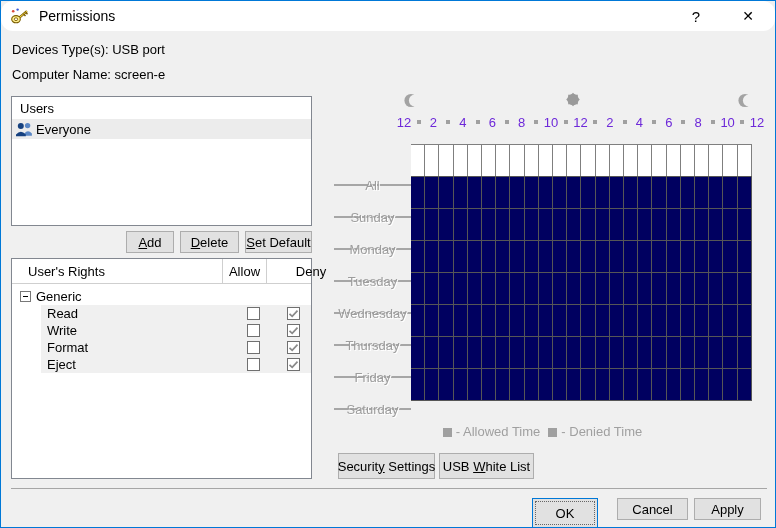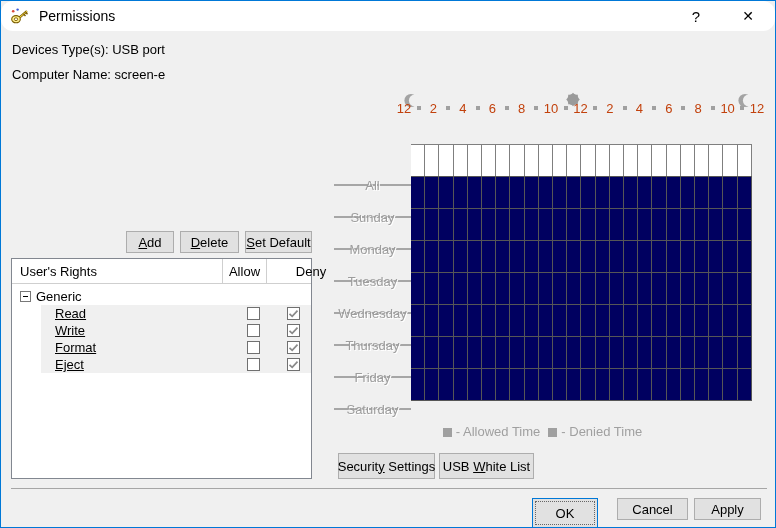--- a/index.html
+++ b/index.html
@@ -29,37 +29,37 @@
 
   .pbtn {
     position:absolute; background:#e1e1e1; border:1px solid #adadad;
     display:flex; align-items:center; justify-content:center;
     font-family:"Liberation Sans",sans-serif; font-size:13px; white-space:pre;
   }
   .mn { text-decoration: underline; }
 
   .rights-box { left:10px; top:257px; width:301px; height:221px; }
   .rheader { display:flex; align-items:stretch; height:25px; border-bottom:1px solid #cfcfcf; }
-  .rheader .hname { flex:1; display:flex; align-items:center; padding-left:8px; }
+  .rheader .hname { flex:1; display:flex; align-items:center; padding-left:16px; }
   .rheader .hallow { width:44px; border-left:1px solid #cfcfcf; display:flex; align-items:center; justify-content:center; }
   .rheader .hdeny { width:36px; border-left:1px solid #cfcfcf; display:flex; align-items:center; justify-content:center;padding-left:44px; }
   .grow { display:flex; align-items:center; height:18px; padding-left:8px; margin-top:3px; }
   .tree-toggle { width:11px; height:11px; border:1px solid #787878; background:#fff; position:relative; flex:0 0 auto; }
   .tree-toggle::after { content:""; position:absolute; left:2px; right:2px; top:4px; height:1px; background:#000; }
   .grow .glabel { margin-left:5px; }
   .rrow { display:flex; align-items:center; height:17px; margin-left:29px; background:#f0f0f0; }
-  .rrow .rname { flex:1; padding-left:14px;text-decoration:underline; }
+  .rrow .rname { flex:1; padding-left:6px; }
   .cbcell { display:flex; align-items:center; justify-content:center; }
   .cbcell.w-allow { width:44px; }
   .cbcell.w-deny { width:36px; }
   .cb { width:13px; height:13px; border:1px solid #707070; background:#fff; display:inline-flex; align-items:center; justify-content:center; }
 
   
   .sky-icon { position:absolute; transform:translateX(-50%); }
-  #hour-scale { position:absolute; left:333px; top:100px; width:441px; height:16px; color:#c2410c; }
+  #hour-scale { position:absolute; left:333px; top:114px; width:441px; height:16px; color:#6d28d9; }
   .hnum { position:absolute; top:0; transform:translateX(-50%); }
   .hb { position:absolute; top:5px; width:4px; height:4px; background:#a0a0a0; transform:translateX(-50%); }
 
   #sched { position:absolute; left:333px; top:143px; }
   .srow { display:flex; height:33px; }
   .srow + .srow { margin-top:-1px; }
   .slabel {
     width:77px; border:1px solid #a6a6a6; background:#f0f0f0;
     display:flex; align-items:center; justify-content:center;
     color:#9d9d9d; text-shadow:1px 1px 0 #fff;margin-top:40px;
@@ -96,20 +96,32 @@
     </svg>
     <span class="title-text">Permissions</span>
     <span class="tb-spacer"></span>
     <div class="tb-btn">?</div>
     <div class="tb-btn close">✕</div>
   </div>
 
   <div class="abs" style="left:11px;top:41px">Devices Type(s): USB port</div>
   <div class="abs" style="left:11px;top:66px">Computer Name: screen-e</div>
 
+  <div class="panelbox users-box">
+    <div class="users-header">Users</div>
+    <div class="user-row">
+      <svg class="uicon" viewBox="0 0 18 16">
+        <circle cx="12.6" cy="4.6" r="2.7" fill="#5b87c5"></circle>
+        <path d="M9.3 12.6 q3.6 -4.6 7.6 0 v2.2 h-7.6 z" fill="#5b87c5"></path>
+        <circle cx="5.8" cy="5" r="3" fill="#16417f"></circle>
+        <path d="M1 13.4 q4.8 -5.4 9.8 0 v1.8 h-9.8 z" fill="#16417f"></path>
+      </svg>
+      <span>Everyone</span>
+    </div>
+  </div>
 
   <div class="pbtn" style="left:125px;top:230px;width:48px;height:22px"><span></span><span class="mn">A</span><span>dd</span></div>
   <div class="pbtn" style="left:179px;top:230px;width:59px;height:22px"><span></span><span class="mn">D</span><span>elete</span></div>
   <div class="pbtn" style="left:244px;top:230px;width:67px;height:22px"><span></span><span class="mn">S</span><span>et Default</span></div>
 
   <div class="panelbox rights-box">
     <div class="rheader">
       <span class="hname">User's Rights</span>
       <span class="hallow">Allow</span>
       <span class="hdeny">Deny</span>

